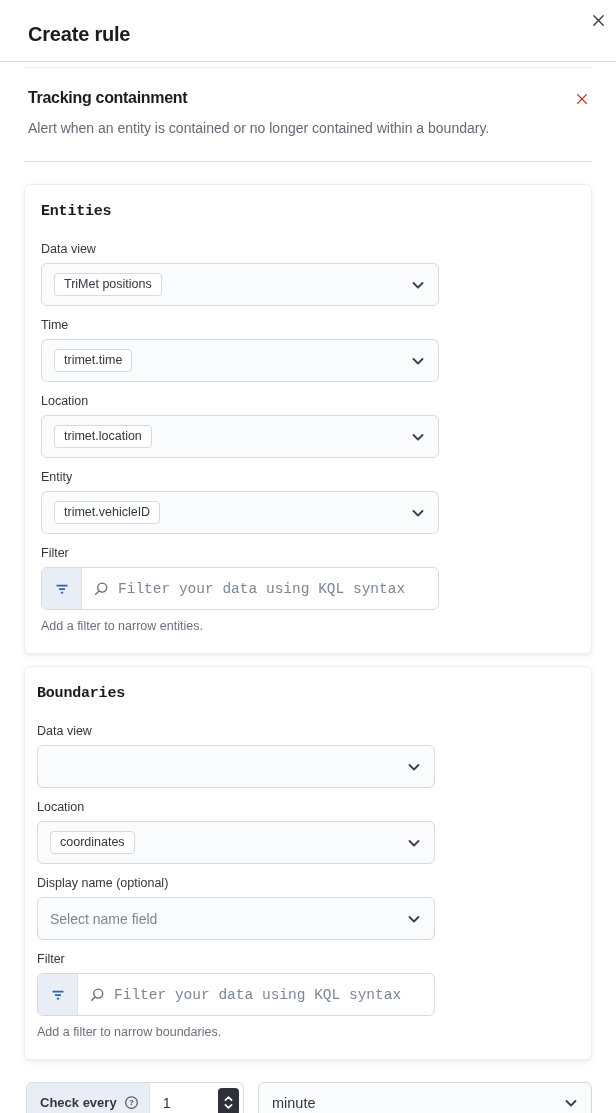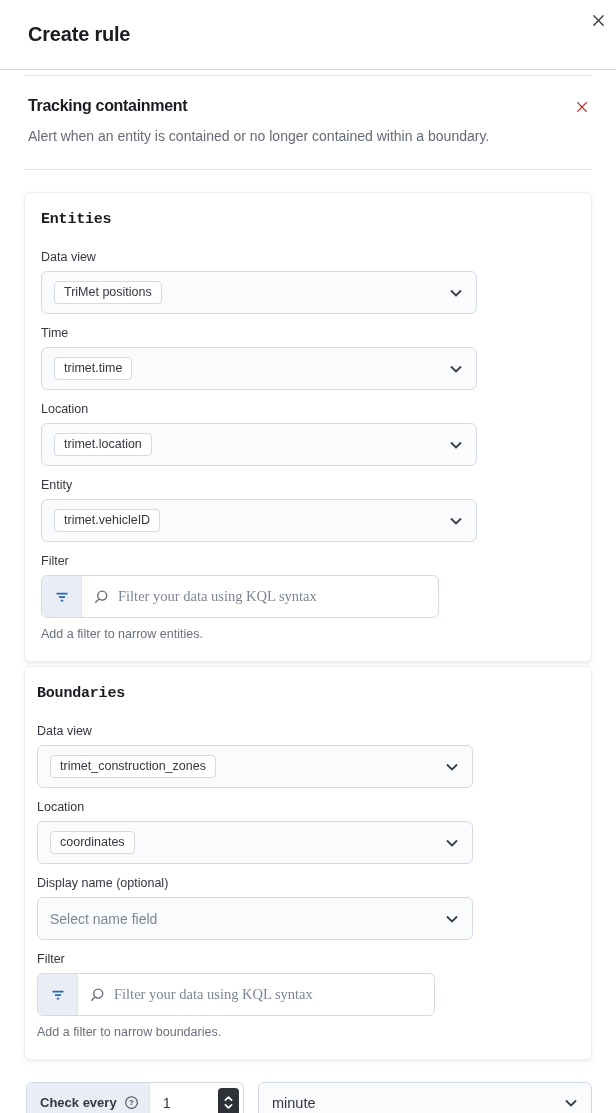--- a/index.html
+++ b/index.html
@@ -4,60 +4,60 @@
 <style>
   :root{
     --danger:#bd271e; --filter_icon:#2766b0; --text:#343741; --title:#1a1c21;
     --subdued:#69707d; --border:#d3dae6; --control_bg:#fafbfd; --prepend_bg:#e9edf5;
     --stepper_bg:#2f3138; --placeholder:#7d8694;
   }
   *{box-sizing:border-box; margin:0; padding:0;}
   html,body{width:616px; height:1113px; overflow:hidden; background:#fff;
     font-family:"Liberation Sans", sans-serif; color:var(--text);}
   
-  .flyout-header{position:relative; height:70px; border-bottom:1px solid var(--border);}
+  .flyout-header{position:relative; height:62px; border-bottom:1px solid var(--border);}
   .flyout-title{position:absolute; left:28px; top:23px; font-size:20px; font-weight:700;
     color:var(--title); letter-spacing:-.2px;}
   .close-btn{position:absolute; right:8px; top:10px; width:20px; height:20px; border:none;
     background:transparent; cursor:pointer; display:flex; align-items:center; justify-content:center;}
   
   .hr1{margin:5px 24px 0; border-top:1px solid #e4e9f2;}
   .hr2{margin:22px 24px 0; border-top:1px solid #dde3ee;}
   
   .rule-type{position:relative; padding:16px 28px 0;}
   .rule-type h1{font-size:16px; line-height:28px; font-weight:700; color:var(--title); letter-spacing:-.3px;}
   .rule-type p{font-size:14px; line-height:21px; color:#646a77; margin-top:6px;}
   .remove-btn{position:absolute; right:25px; top:22px; width:18px; height:18px; border:none;
     background:transparent; cursor:pointer; display:flex; align-items:center; justify-content:center;}
   
   .card{margin:22px 24px 0; background:#fff; border:1px solid #eceff6; border-radius:6px;
     padding:14px 16px 8px; box-shadow:0 2px 6px rgba(60,70,95,.07), 0 1px 2px rgba(60,70,95,.05);}
-  .card + .card{margin-top:4px;padding-left:12px;}
+  .card + .card{margin-top:12px;padding-left:12px;}
   .card h2{font-size:15px; line-height:25px; font-weight:700; color:var(--title);
     letter-spacing:-.2px; margin-bottom:17px;font-family:Liberation Mono, monospace;}
   .form-row{margin-bottom:11px;}
   .form-label{display:block; font-size:12.5px; line-height:16px; font-weight:400;
     color:var(--text); margin-bottom:6px;}
   
-  .combobox{position:relative; width:436px; height:43px; background:var(--control_bg);
+  .combobox{position:relative; width:398px; height:43px; background:var(--control_bg);
     border:1px solid var(--border); border-radius:6px; display:flex; align-items:center;
     padding:0 36px 0 12px; cursor:pointer;}
   .combo-badge{display:inline-block; max-width:330px; background:#fff; border:1px solid var(--border);
     border-radius:4px; padding:3px 9px; font-size:12.5px; line-height:15px; color:var(--text);
     white-space:nowrap; overflow:hidden; text-overflow:ellipsis;}
   .combo-placeholder{font-size:14px; color:var(--placeholder);}
   .combo-caret{position:absolute; right:12px; top:50%; transform:translateY(-50%); display:flex; color:#3a3f4b;}
   
   .filter-group{display:flex; width:398px; height:43px; border:1px solid var(--border);
     border-radius:6px; overflow:hidden; background:#fff;}
   .filter-prepend{width:40px; flex:0 0 40px; background:var(--prepend_bg);
     border-right:1px solid #dde3ee; display:flex; align-items:center; justify-content:center; cursor:pointer;}
   .filter-inputwrap{flex:1; display:flex; align-items:center; gap:9px; padding:0 10px 0 11px;}
   .filter-inputwrap input{flex:1; border:none; outline:none; background:transparent;
-    font-family:Liberation Serif, serif; font-size:14.5px; color:var(--text); min-width:0;}
+    font-family:Liberation Mono, monospace; font-size:14.5px; color:var(--text); min-width:0;}
   .filter-inputwrap input::placeholder{color:var(--placeholder);}
   .help-text{font-size:12.5px; line-height:16px; color:var(--subdued); margin-top:8px;}
   .search-icon{color:#69707d; display:flex;}
   
   .schedule-row{display:flex; gap:14px; margin:22px 24px 0 26px;}
   .interval-group{position:relative; display:flex; width:218px; height:41px;
     border:1px solid var(--border); border-radius:6px; overflow:hidden; background:#fff;}
   .interval-prepend{display:flex; align-items:center; gap:7px; padding:0 10px 0 13px;
     background:var(--prepend_bg); border-right:1px solid #dde3ee;}
   .interval-prepend .lbl{font-size:13px; font-weight:700; color:var(--text); white-space:nowrap;}
@@ -175,21 +175,20 @@
     <div class="help-text">Add a filter to narrow entities.</div>
   </div>
 </div>
 
 <div class="card">
   <h2>Boundaries</h2>
 
   <div class="form-row">
     <label class="form-label">Data view</label>
     <div class="combobox">
-      <span class="combo-badge">trimet_construction_zones</span>
       <span class="combo-caret">
         <svg width="16" height="16" viewBox="0 0 16 16">
             <path d="M3.5 6 L8 10.5 L12.5 6" fill="none" stroke="currentColor" stroke-width="1.8" stroke-linecap="round" stroke-linejoin="round"></path>
           </svg>
       </span>
     </div>
   </div>
 
   <div class="form-row">
     <label class="form-label">Location</label>

